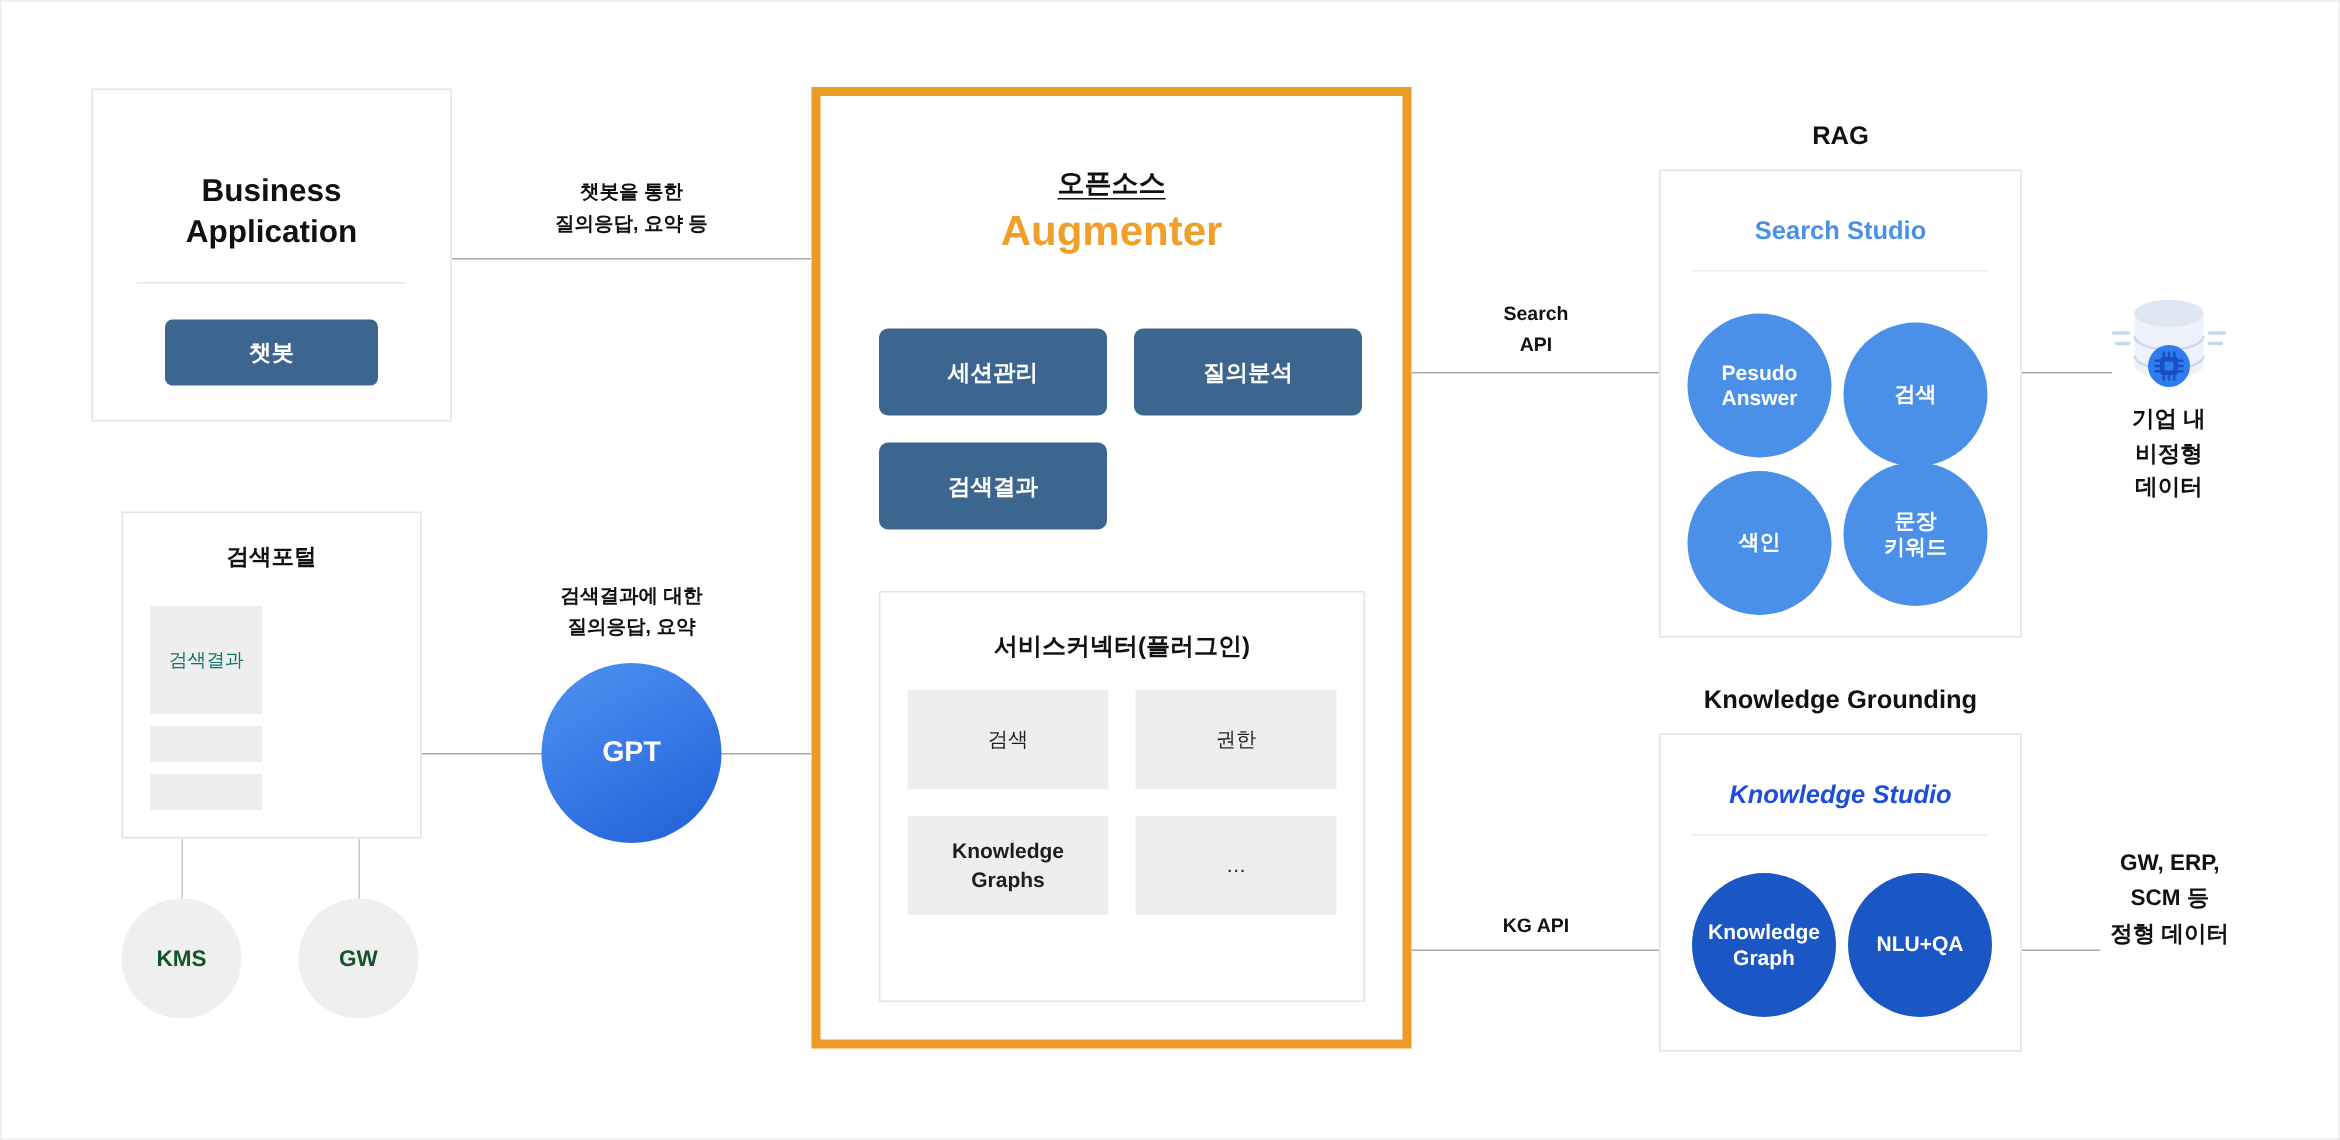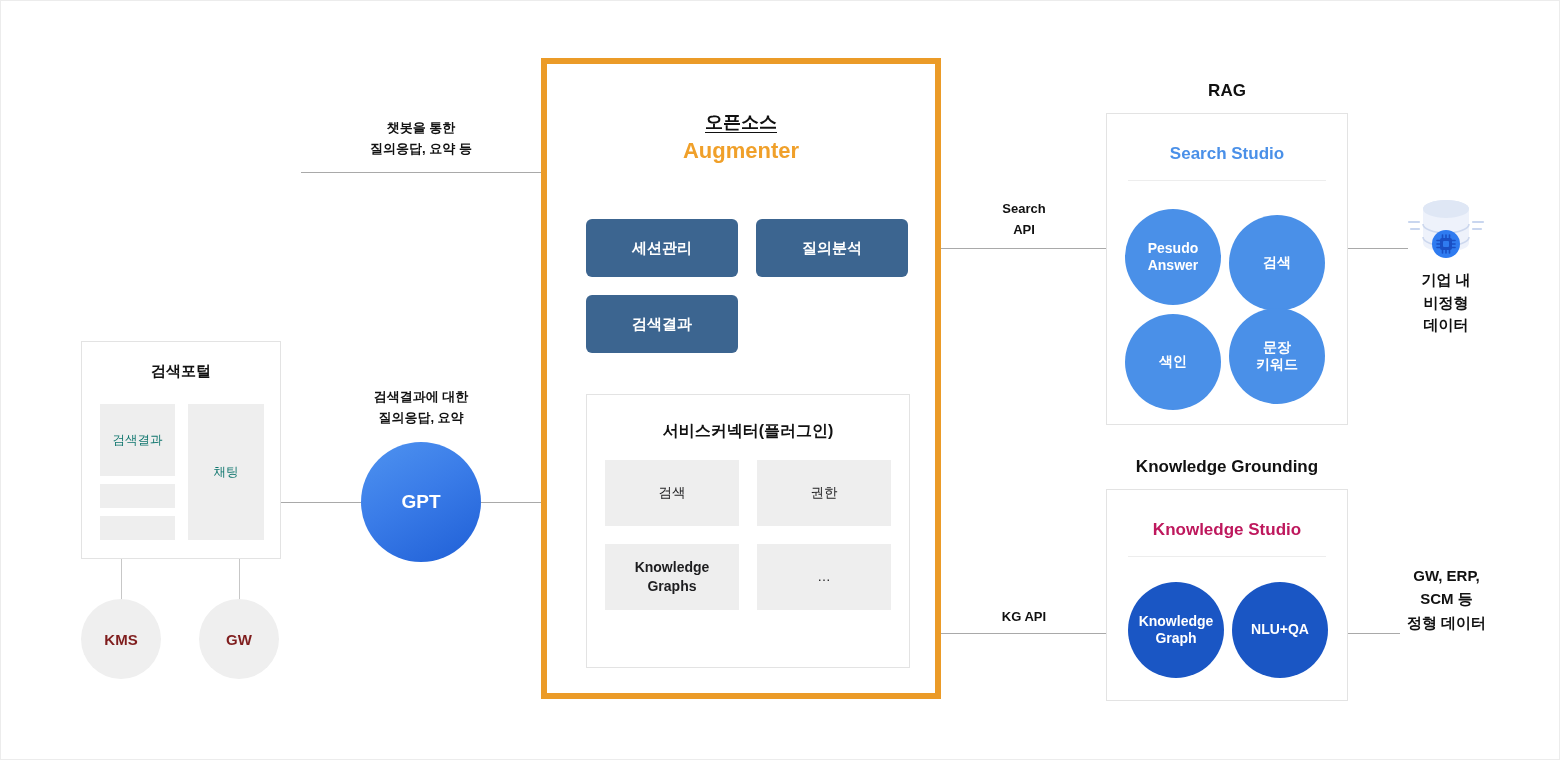--- a/index.html
+++ b/index.html
@@ -34,52 +34,52 @@
   #portal .ptitle{font-size:15px;font-weight:bold;margin-top:20px;color:#111;}
   #portal .grid{position:absolute;left:18px;top:62px;width:164px;height:134px;}
   .pbox{position:absolute;background:#eeeeee;}
   #pbox-results{left:0;top:0;width:75px;height:72px;}
   #pbox-a{left:0;top:80px;width:75px;height:24px;}
   #pbox-b{left:0;top:112px;width:75px;height:24px;}
   #pbox-chat{left:88px;top:0;width:76px;height:136px;}
   .pbox .lbl{font-size:12.5px;color:#0f766e;width:100%;text-align:center;}
 
   
-  .gray-circle{width:80px;height:80px;border-radius:50%;background:#efefef;font-size:15px;font-weight:bold;color:#7f1d1d;}
+  .gray-circle{width:80px;height:80px;border-radius:50%;background:#efefef;font-size:15px;font-weight:bold;color:#14532d;}
   #kms-circle{left:80px;top:598px;}
   #gw-circle{left:198px;top:598px;}
 
   
   #gpt-circle{
     left:360px;top:441px;width:120px;height:120px;border-radius:50%;
     background:linear-gradient(150deg,#4f93f0 0%,#3a7ce8 45%,#1f5fd6 100%);
     color:#fff;font-size:19px;font-weight:bold;
   }
 
   
   #augmenter{left:540px;top:57px;width:400px;height:641px;border:6px solid #eb9b28;background:#fff;}
   #aug-head{margin-top:46px;text-align:center;}
   #aug-head .ko{font-size:18px;font-weight:bold;color:#111;text-decoration:underline;text-underline-offset:4px;
     text-decoration-color:#111;text-decoration-thickness:1px;}
-  #aug-head .en{font-size:22px;font-weight:bold;color:#f0a02a;margin-top:4px;}
+  #aug-head .en{font-size:28px;font-weight:bold;color:#f0a02a;margin-top:4px;}
   #aug-tiles{position:absolute;left:39px;top:155px;width:322px;display:grid;grid-template-columns:152px 152px;
     grid-gap:18px;column-gap:18px;}
   .blue-tile{height:58px;border-radius:6px;background:#3c6590;color:#fff;font-size:15px;font-weight:bold;}
   #connector-panel{position:absolute;left:39px;top:330px;width:322px;height:272px;border:1px solid #e3e3e3;background:#fff;}
   #connector-panel .cp-title{font-size:16px;font-weight:bold;color:#111;margin-top:26px;text-align:center;}
   #cp-grid{position:absolute;left:18px;top:65px;width:286px;display:grid;grid-template-columns:134px 134px;gap:18px;}
   .gray-tile{height:66px;background:#eeeeee;color:#1d1d1f;font-size:13.5px;line-height:1.35;font-weight:normal;}
   .gray-tile.bold{font-weight:bold;font-size:14px;}
 
   
   #rag-title{left:1105px;top:80px;width:242px;font-size:17px;font-weight:bold;text-align:center;color:#111;}
   #search-studio{left:1105px;top:112px;width:242px;height:312px;}
   .studio-title{font-size:17px;font-weight:bold;text-align:center;margin-top:30px;}
   .studio-title.light{color:#4a90e8;}
-  .studio-title.dark{color:#be185d;}
+  .studio-title.dark{color:#1d4ed8;font-style:italic;}
   .studio-div{width:198px;height:1px;background:#ededed;margin:16px auto 0 auto;}
   #ss-circles{position:absolute;left:18px;top:95px;width:206px;height:208px;}
   .blue-circle{position:absolute;width:96px;height:96px;border-radius:50%;color:#fff;font-size:14px;
     font-weight:bold;line-height:1.25;}
   .blue-circle.light{background:#4a90e8;}
   .blue-circle.dark{background:#1a56c4;}
   #c-pesudo{left:0;top:0;}
   #c-search{left:104px;top:6px;}
   #c-index{left:0;top:105px;}
   #c-keyword{left:104px;top:99px;}
@@ -111,34 +111,39 @@
   <div class="line-h" style="left:300px;top:171px;width:240px;"></div>
   <div class="line-h" style="left:280px;top:501px;width:82px;"></div>
   <div class="line-h" style="left:478px;top:501px;width:62px;"></div>
   <div class="line-v" style="left:120px;top:558px;height:42px;"></div>
   <div class="line-v" style="left:238px;top:558px;height:42px;"></div>
   <div class="line-h" style="left:940px;top:247px;width:166px;"></div>
   <div class="line-h" style="left:940px;top:632px;width:166px;"></div>
   <div class="line-h" style="left:1347px;top:247px;width:60px;"></div>
   <div class="line-h" style="left:1347px;top:632px;width:52px;"></div>
 
+  <div class="abs card col" id="biz-app">
+    <div class="title">
+      <span>Business</span><br>
+      <span>Application</span>
+    </div>
+    <div class="divider"></div>
+    <button id="chatbot-btn">챗봇</button>
+  </div>
 
   <div class="edge-label" id="lbl-chatbot">챗봇을 통한<br>질의응답, 요약 등</div>
 
   <div class="abs card" id="portal">
     <div class="ptitle" style="text-align:center;">검색포털</div>
     <div class="grid">
       <div class="pbox ctr" id="pbox-results">
         <span class="lbl">검색결과</span>
       </div>
       <div class="pbox" id="pbox-a"></div>
       <div class="pbox" id="pbox-b"></div>
-      <div class="pbox ctr" id="pbox-chat">
-        <span class="lbl">채팅</span>
-      </div>
     </div>
   </div>
 
   <div class="abs ctr gray-circle" id="kms-circle">
     <span>KMS</span>
   </div>
   <div class="abs ctr gray-circle" id="gw-circle">
     <span>GW</span>
   </div>
 

